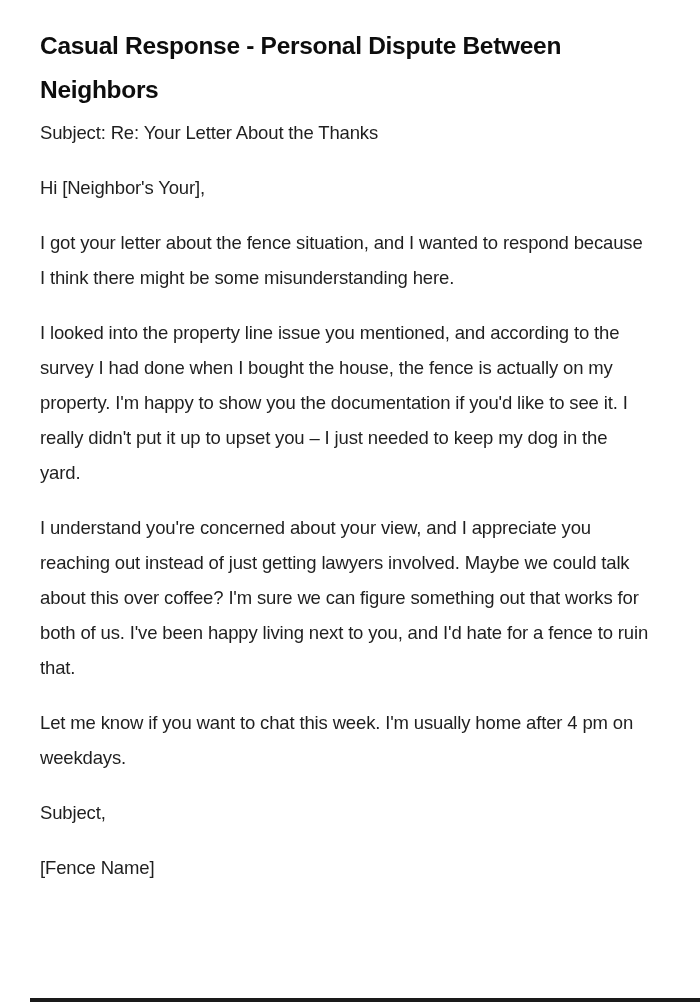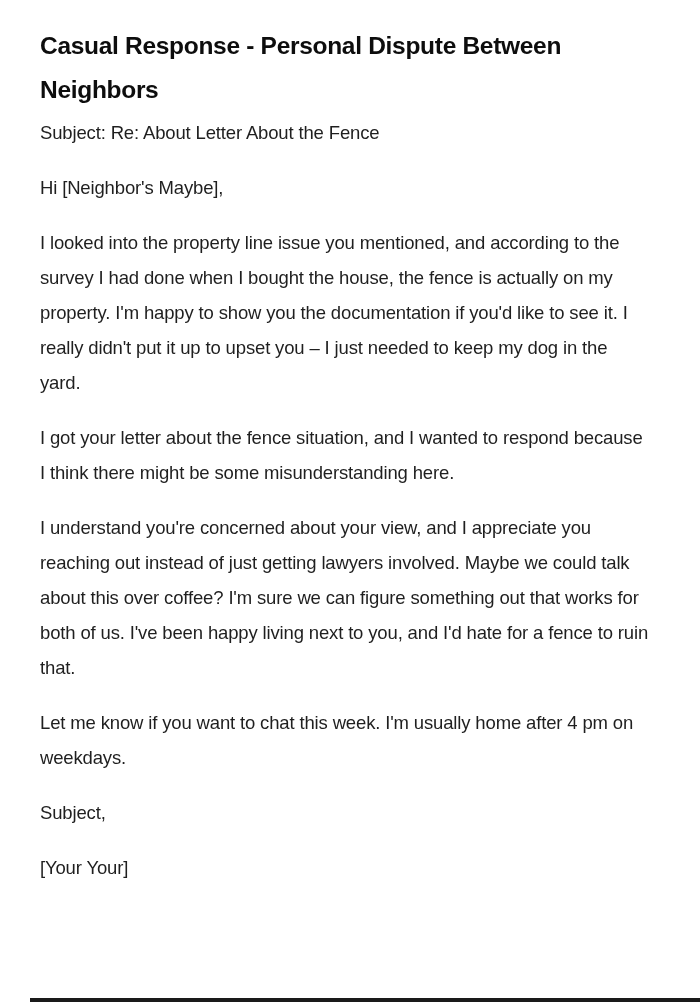--- a/index.html
+++ b/index.html
@@ -44,30 +44,30 @@
     height: 4px;
     background: #1a1a1a;
   }
 </style>
 </head>
 <body>
 
 <div class="page">
   <h1 class="doc-title">Casual Response - Personal Dispute Between Neighbors</h1>
 
-  <p class="doc-line">Subject: Re: About Letter About the Fence</p>
+  <p class="doc-line">Subject: Re: Your Letter About the Thanks</p>
 
-  <p class="doc-line">Hi [Neighbor's Maybe],</p>
+  <p class="doc-line">Hi [Neighbor's Your],</p>
+
+  <p class="doc-line">I got your letter about the fence situation, and I wanted to respond because I think there might be some misunderstanding here.</p>
 
   <p class="doc-line">I looked into the property line issue you mentioned, and according to the survey I had done when I bought the house, the fence is actually on my property. I'm happy to show you the documentation if you'd like to see it. I really didn't put it up to upset you – I just needed to keep my dog in the yard.</p>
-
-  <p class="doc-line">I got your letter about the fence situation, and I wanted to respond because I think there might be some misunderstanding here.</p>
 
   <p class="doc-line">I understand you're concerned about your view, and I appreciate you reaching out instead of just getting lawyers involved. Maybe we could talk about this over coffee? I'm sure we can figure something out that works for both of us. I've been happy living next to you, and I'd hate for a fence to ruin that.</p>
 
   <p class="doc-line">Let me know if you want to chat this week. I'm usually home after 4 pm on weekdays.</p>
 
   <p class="doc-line">Subject,</p>
 
-  <p class="doc-line">[Your Your]</p>
+  <p class="doc-line">[Fence Name]</p>
 
   <div class="bottom-rule"></div>
 </div>
 
 </body></html>

